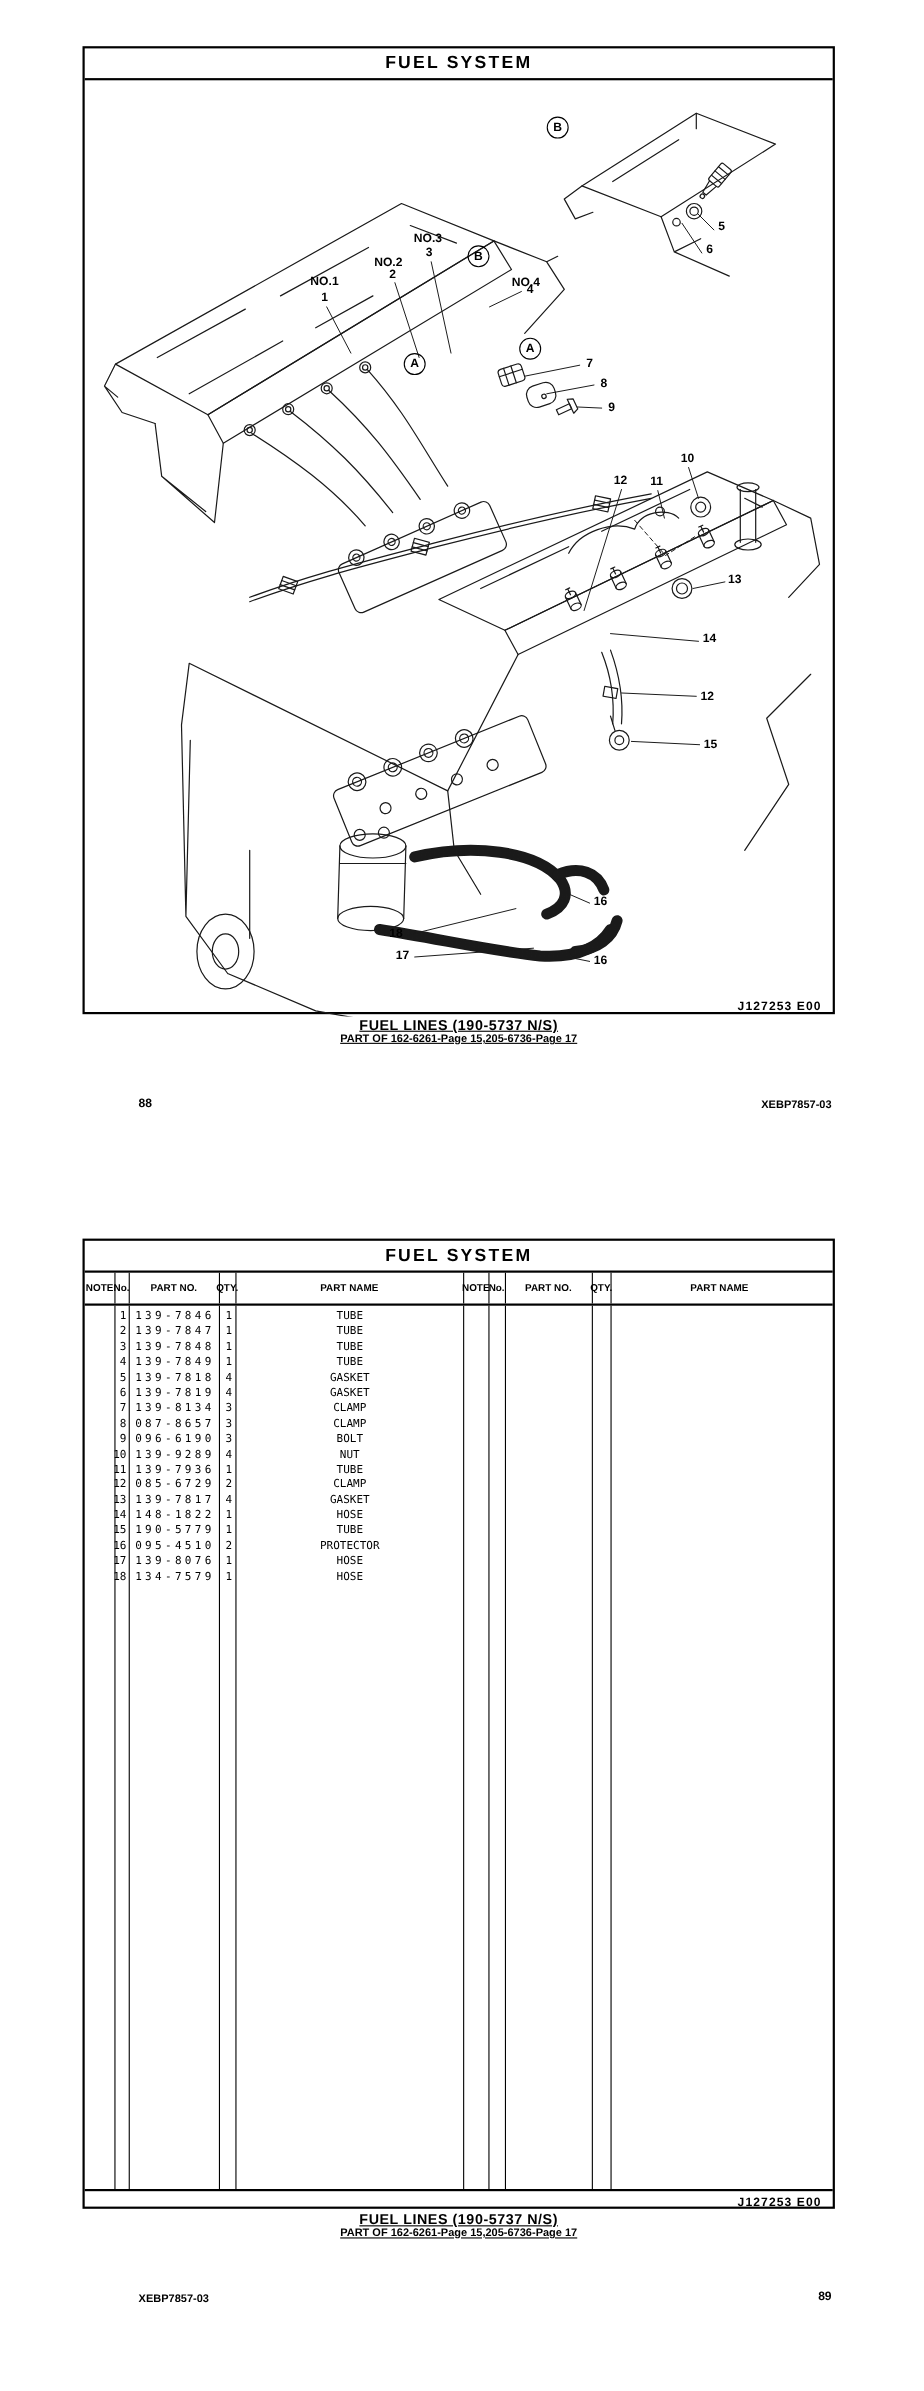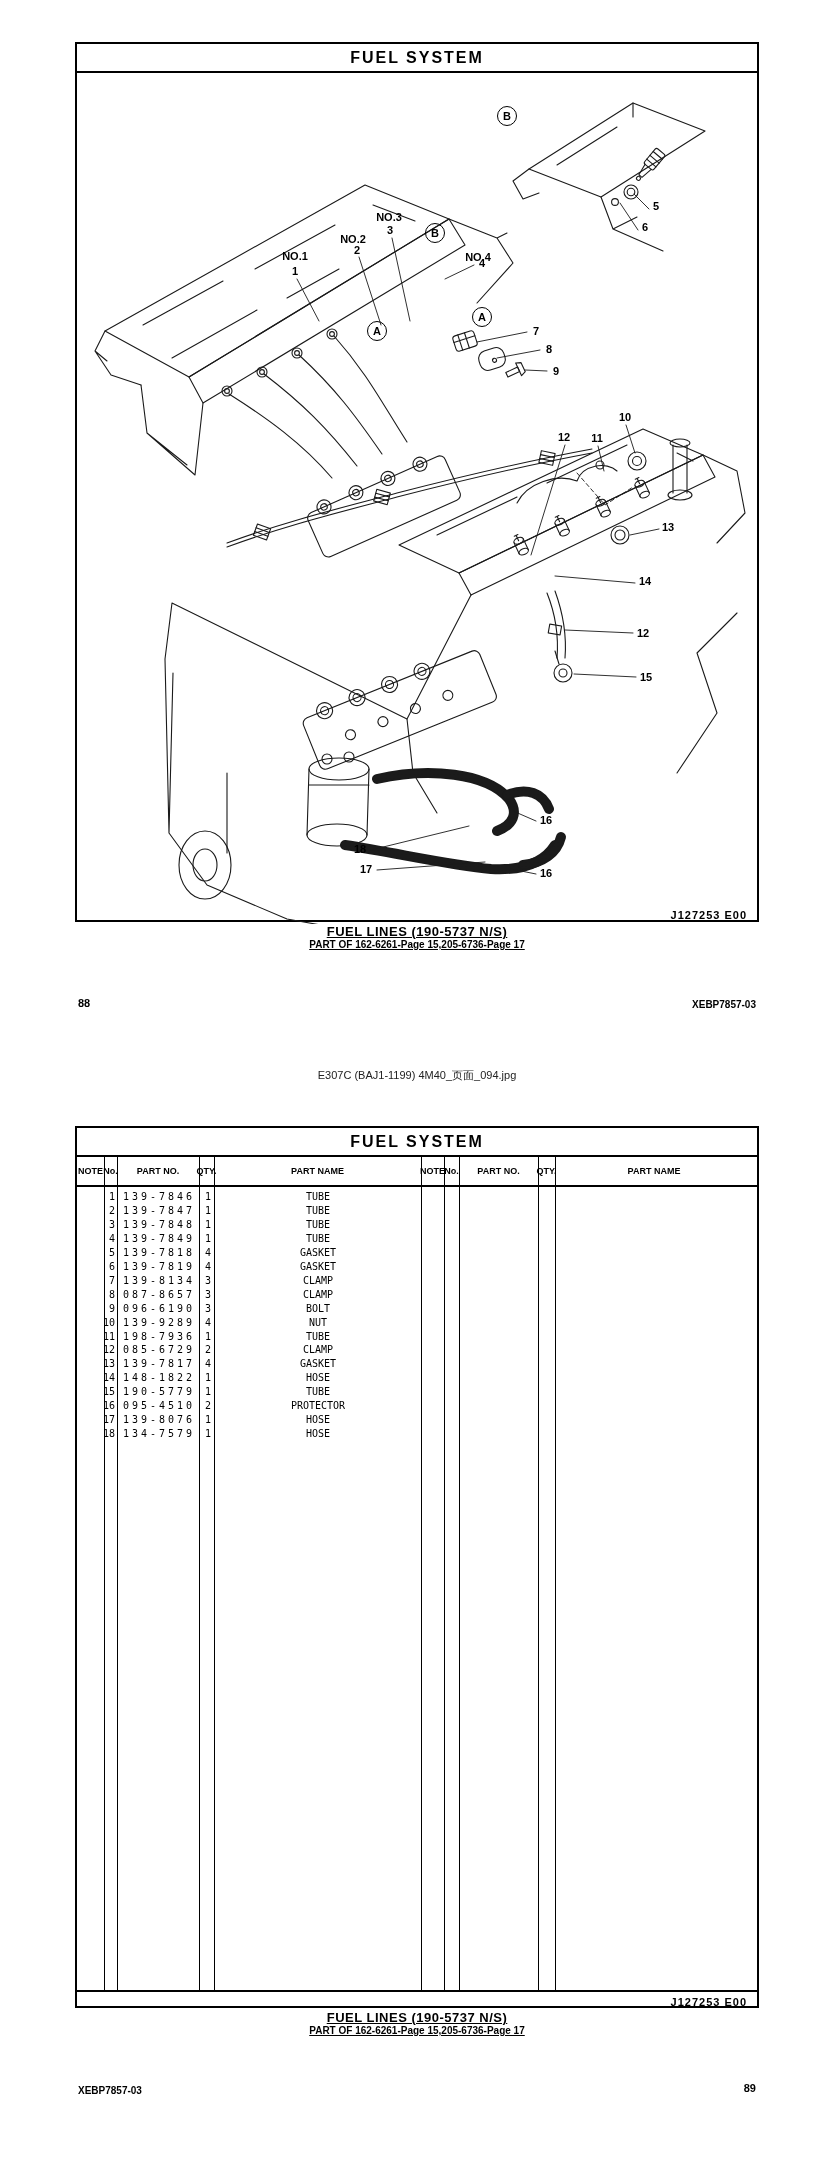--- a/index.html
+++ b/index.html
@@ -26,21 +26,21 @@
   .trow .c-no{position:absolute;left:0;width:38px;text-align:right;}
   .trow .c-pn{position:absolute;left:43px;width:78px;text-align:center;letter-spacing:3px;}
   .trow .c-qty{position:absolute;left:117px;width:17px;text-align:right;}
   .trow .c-name{position:absolute;left:141px;width:200px;text-align:center;font-size:10px;letter-spacing:0;}
   .tfoot{height:19px;border-top:2px solid #000;display:flex;align-items:center;justify-content:flex-end;
        padding-right:10px;font-size:11px;font-weight:bold;letter-spacing:1px;}
   
   .figcap{position:absolute;left:75px;width:684px;text-align:center;text-decoration:underline;}
   .figcap .l1{font-size:13px;font-weight:bold;letter-spacing:0.5px;}
   .figcap .l2{font-size:10px;font-weight:bold;}
-  .meta{position:absolute;font-size:11px;font-weight:bold;}
+  .meta{position:absolute;font-size:11px;font-weight:bold;margin-left:48px;}
   .filecap{position:absolute;left:75px;width:684px;text-align:center;font-size:11px;color:#222;}
   svg path,svg rect,svg circle,svg ellipse,svg line{fill:none;stroke:#1a1a1a;stroke-width:1.1;
        stroke-linecap:round;stroke-linejoin:round;}
   svg .leader{stroke-width:0.9;}
   svg .dash{stroke-dasharray:4 3;stroke-width:0.9;}
   svg .hoseOuter{stroke-width:10;}
   svg .hoseInner{stroke:url(#stipple);stroke-width:7;}
 </style>
 </head>
 <body>
@@ -267,21 +267,20 @@
         <div class="callout" style="left: 469px; top: 800px;">16</div>
       </div>
   </div>
 
   <div class="figcap" style="top:924px">
     <div class="l1">FUEL LINES (190-5737 N/S)</div>
     <div class="l2">PART OF 162-6261-Page 15,205-6736-Page 17</div>
   </div>
   <div class="meta" style="left:78px;top:997px">88</div>
   <div class="meta" style="right:84px;top:999px;font-size:10px">XEBP7857-03</div>
-  <div class="filecap" style="top:1068px">E307C (BAJ1-1199) 4M40_页面_094.jpg</div>
 
   <div class="page page2">
     <div class="title-band">
       <span>FUEL SYSTEM</span>
     </div>
     <div class="thead">
         <div class="hcell" style="left: 0px; width: 27px;">NOTE</div>
         <div class="hcell" style="left: 27px; width: 13px;">No.</div>
         <div class="hcell" style="left: 40px; width: 82px;">PART NO.</div>
         <div class="hcell" style="left: 122px; width: 15px;">QTY.</div>
@@ -366,21 +365,21 @@
           <span class="c-name">BOLT</span>
         </div>
         <div class="trow" style="top: 128.55px;">
           <span class="c-no">10</span>
           <span class="c-pn">139-9289</span>
           <span class="c-qty">4</span>
           <span class="c-name">NUT</span>
         </div>
         <div class="trow" style="top: 142.5px;">
           <span class="c-no">11</span>
-          <span class="c-pn">198-7936</span>
+          <span class="c-pn">139-7936</span>
           <span class="c-qty">1</span>
           <span class="c-name">TUBE</span>
         </div>
         <div class="trow" style="top: 156.45px;">
           <span class="c-no">12</span>
           <span class="c-pn">085-6729</span>
           <span class="c-qty">2</span>
           <span class="c-name">CLAMP</span>
         </div>
         <div class="trow" style="top: 170.4px;">

